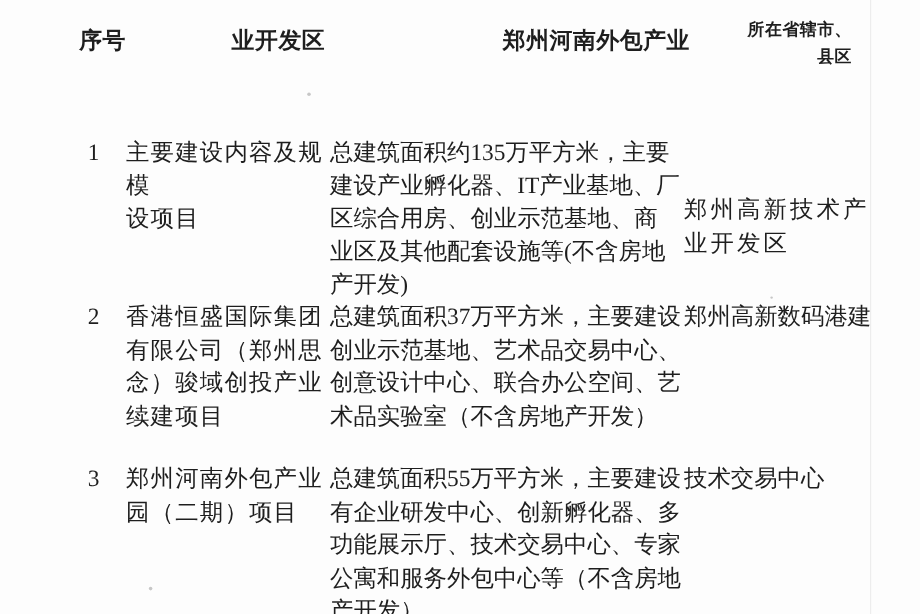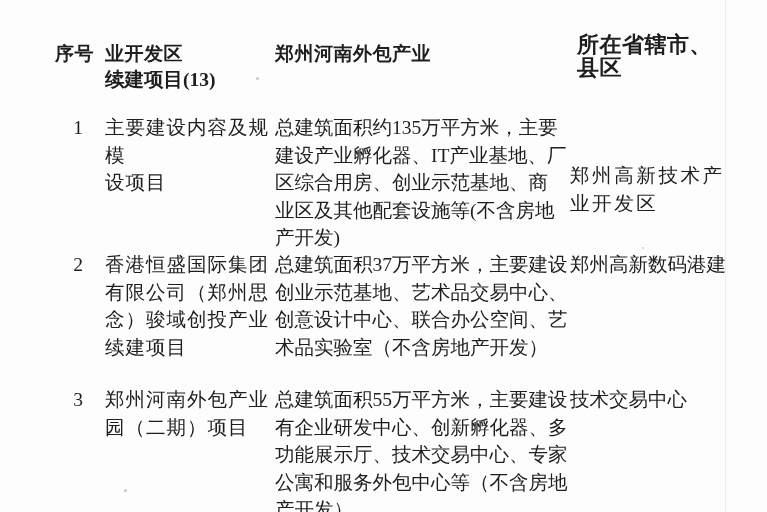--- a/index.html
+++ b/index.html
@@ -24,29 +24,28 @@
     white-space: pre-line;
     font-size: 19.5px;
     line-height: 27.5px;
   }
   
   .col-header {
     font-family: "Liberation Sans", "DejaVu Sans", sans-serif;
     font-weight: bold;
     font-size: 19px;
     letter-spacing: 0.5px;
-    text-align: left;
+    text-align: right;
     white-space: pre-line;
     position: absolute;
-    margin-top: 20px;
   }
   .hdr-no       { left: 55px;  top: 21px; width: 50px; }
   .hdr-name     { left: 105px; top: 21px; width: 166px; }
   .hdr-content  { left: 275px; top: 21px; width: 300px; }
-  .hdr-location { left: 577px; top: 13px; width: 150px; font-size: 22px; line-height: 23px; letter-spacing: 0.5px; }
+  .hdr-location { left: 560px; top: 13px; width: 150px; font-size: 14px; line-height: 23px; letter-spacing: 0.5px; }
 
   .section-header {
     position: absolute;
     left: 105px;
     top: 66px;
     font-weight: bold;
     font-size: 19.5px;
     line-height: 27.5px;
   }
 
@@ -89,21 +88,20 @@
 <div class="page">
 
   <div>
     <div class="col-header hdr-no">序号</div>
     <div class="col-header hdr-name">业开发区</div>
     <div class="col-header hdr-content">郑州河南外包产业</div>
     <div class="col-header hdr-location">所在省辖市、
 县区</div>
   </div>
 
-  <div class="section-header">续建项目(13)</div>
 
   <div class="row1">
     <div class="cell col-no">1</div>
     <div class="cell col-name">主要建设内容及规模
 设项目</div>
     <div class="cell col-content">总建筑面积约135万平方米，主要
 建设产业孵化器、IT产业基地、厂
 区综合用房、创业示范基地、商
 业区及其他配套设施等(不含房地
 产开发)</div>

